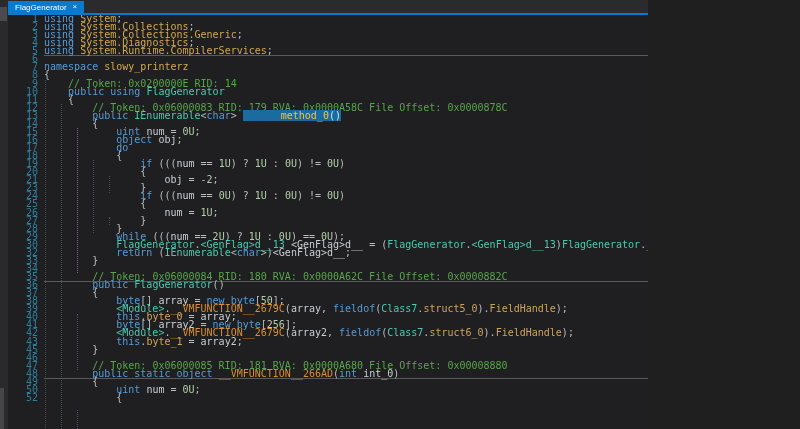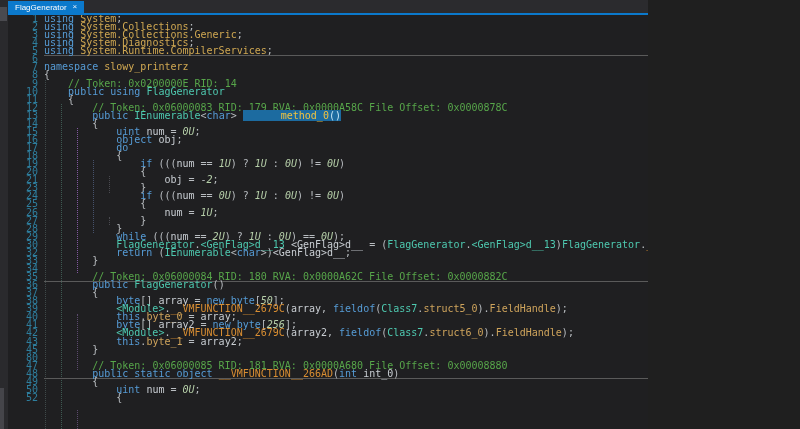--- a/index.html
+++ b/index.html
@@ -19,21 +19,21 @@
   
   #editor{position:absolute;left:8px;top:15px;right:0;bottom:0;background:#1f1f21;overflow:hidden;}
   .line{height:8.07px;line-height:8.07px;font-size:10px;white-space:pre;position:relative;z-index:2;}
   .ln{display:inline-block;width:30px;text-align:right;color:#2e7e9e;vertical-align:top;}
   .code{margin-left:6px;}
   .tk-k{color:#569cd6;}          
   .tk-n{color:#d0a852;}          
   .tk-t{color:#4ec9b0;}          
   .tk-m{color:#d98e32;}          
   .tk-f{color:#cfa45c;}          
-  .tk-d{color:#b5cea8;font-style:italic;}          
+  .tk-d{color:#b5cea8;}          
   .tk-c{color:#57a64a;}          
   .tk-p{color:#b9bdc1;}          
   .tk-l{color:#c9ced3;margin-top:38px;}          
   .tk-hm{background:#1c6ba0;color:#f2c33f;padding-left:38px;}  
   .tk-hp{background:#1c6ba0;color:#c4e4f5;}  
   .guide{position:absolute;width:0;border-left:1px dotted #3f3f46;z-index:1;}
   .sep{position:absolute;height:1px;background:#5a5a5a;right:0;z-index:1;}
 </style>
 </head>
 <body>
@@ -96,21 +96,21 @@
       <div class="line"><span class="ln">35</span><span class="code"><span class="tk-p">        </span><span class="tk-c">// Token: 0x06000084 RID: 180 RVA: 0x0000A62C File Offset: 0x0000882C</span></span></div>
       <div class="line"><span class="ln">36</span><span class="code"><span class="tk-p">        </span><span class="tk-k">public</span><span class="tk-p"> </span><span class="tk-t">FlagGenerator</span><span class="tk-p">()</span></span></div>
       <div class="line"><span class="ln">37</span><span class="code"><span class="tk-p">        {</span></span></div>
       <div class="line"><span class="ln">38</span><span class="code"><span class="tk-p">            </span><span class="tk-k">byte</span><span class="tk-p">[] </span><span class="tk-l">array</span><span class="tk-p"> = </span><span class="tk-k">new</span><span class="tk-p"> </span><span class="tk-k">byte</span><span class="tk-p">[</span><span class="tk-d">50</span><span class="tk-p">];</span></span></div>
       <div class="line"><span class="ln">39</span><span class="code"><span class="tk-p">            </span><span class="tk-t">&lt;Module&gt;</span><span class="tk-p">.</span><span class="tk-m">__VMFUNCTION__2679C</span><span class="tk-p">(</span><span class="tk-l">array</span><span class="tk-p">, </span><span class="tk-k">fieldof</span><span class="tk-p">(</span><span class="tk-t">Class7</span><span class="tk-p">.</span><span class="tk-f">struct5_0</span><span class="tk-p">).</span><span class="tk-f">FieldHandle</span><span class="tk-p">);</span></span></div>
       <div class="line"><span class="ln">40</span><span class="code"><span class="tk-p">            </span><span class="tk-k">this</span><span class="tk-p">.</span><span class="tk-f">byte_0</span><span class="tk-p"> = </span><span class="tk-l">array</span><span class="tk-p">;</span></span></div>
       <div class="line"><span class="ln">41</span><span class="code"><span class="tk-p">            </span><span class="tk-k">byte</span><span class="tk-p">[] </span><span class="tk-l">array2</span><span class="tk-p"> = </span><span class="tk-k">new</span><span class="tk-p"> </span><span class="tk-k">byte</span><span class="tk-p">[</span><span class="tk-d">256</span><span class="tk-p">];</span></span></div>
       <div class="line"><span class="ln">42</span><span class="code"><span class="tk-p">            </span><span class="tk-t">&lt;Module&gt;</span><span class="tk-p">.</span><span class="tk-m">__VMFUNCTION__2679C</span><span class="tk-p">(</span><span class="tk-l">array2</span><span class="tk-p">, </span><span class="tk-k">fieldof</span><span class="tk-p">(</span><span class="tk-t">Class7</span><span class="tk-p">.</span><span class="tk-f">struct6_0</span><span class="tk-p">).</span><span class="tk-f">FieldHandle</span><span class="tk-p">);</span></span></div>
       <div class="line"><span class="ln">43</span><span class="code"><span class="tk-p">            </span><span class="tk-k">this</span><span class="tk-p">.</span><span class="tk-f">byte_1</span><span class="tk-p"> = </span><span class="tk-l">array2</span><span class="tk-p">;</span></span></div>
       <div class="line"><span class="ln">45</span><span class="code"><span class="tk-p">        }</span></span></div>
-      <div class="line"><span class="ln">80</span><span class="code"></span></div>
+      <div class="line"><span class="ln">46</span><span class="code"></span></div>
       <div class="line"><span class="ln">47</span><span class="code"><span class="tk-p">        </span><span class="tk-c">// Token: 0x06000085 RID: 181 RVA: 0x0000A680 File Offset: 0x00008880</span></span></div>
       <div class="line"><span class="ln">48</span><span class="code"><span class="tk-p">        </span><span class="tk-k">public</span><span class="tk-p"> </span><span class="tk-k">static</span><span class="tk-p"> </span><span class="tk-k">object</span><span class="tk-p"> </span><span class="tk-m">__VMFUNCTION__266AD</span><span class="tk-p">(</span><span class="tk-k">int</span><span class="tk-p"> </span><span class="tk-l">int_0</span><span class="tk-p">)</span></span></div>
       <div class="line"><span class="ln">49</span><span class="code"><span class="tk-p">        {</span></span></div>
       <div class="line"><span class="ln">50</span><span class="code"><span class="tk-p">            </span><span class="tk-k">uint</span><span class="tk-p"> </span><span class="tk-l">num</span><span class="tk-p"> = </span><span class="tk-d">0U</span><span class="tk-p">;</span></span></div>
       <div class="line"><span class="ln">52</span><span class="code"><span class="tk-p">            {</span></span></div>
       <div class="sep" style="top: 40.35px; left: 36px;"></div>
       <div class="sep" style="top: 266.31px; left: 36px;"></div>
       <div class="sep" style="top: 363.15px; left: 36px;"></div>
     </div>
 

